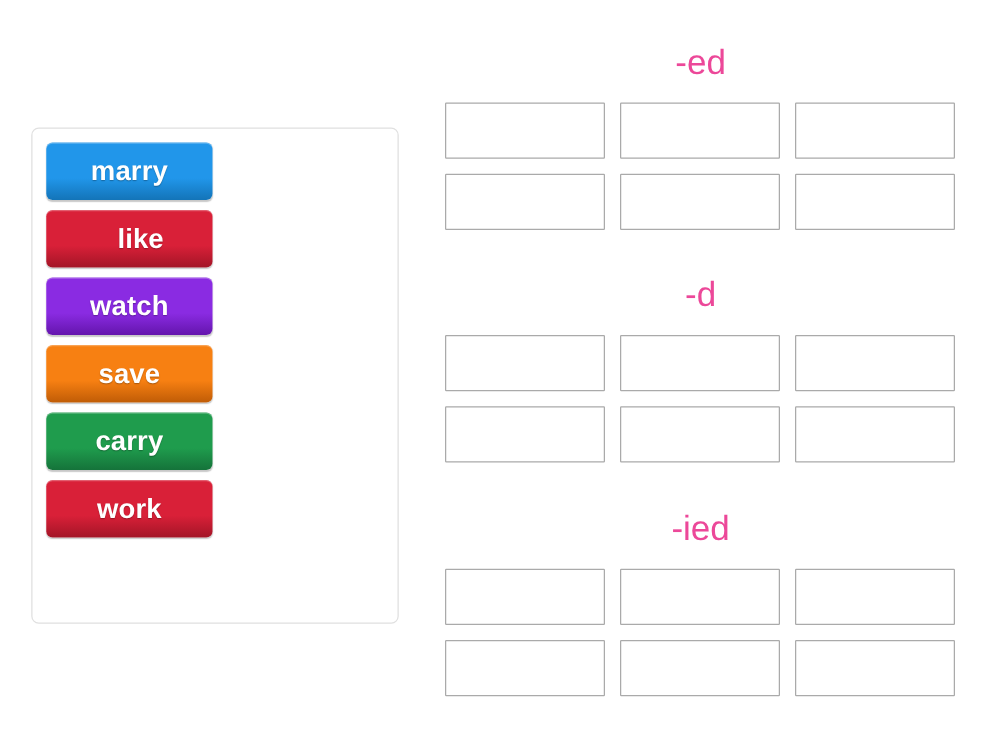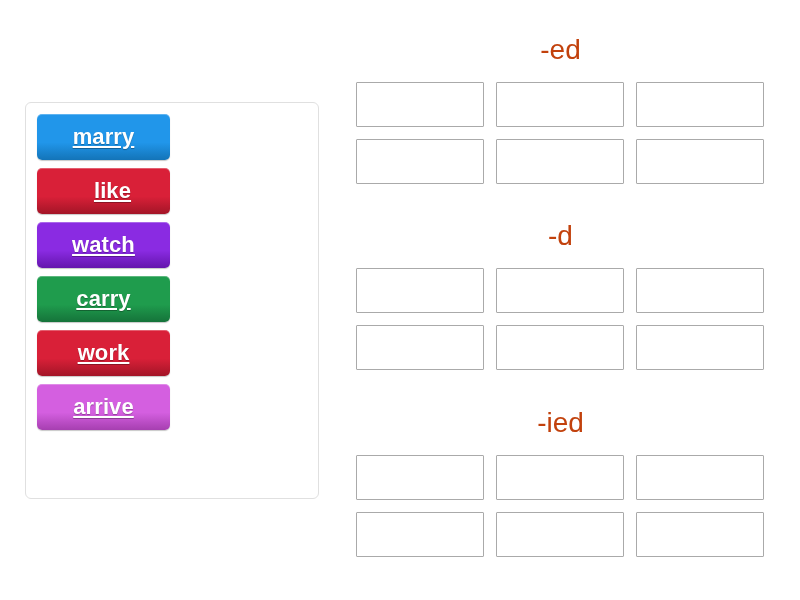--- a/index.html
+++ b/index.html
@@ -49,38 +49,37 @@
     letter-spacing: 0.1px;
     text-shadow: 0 1px 1px rgba(0,0,0,0.30);
     cursor: move;
     user-select: none;
     position: relative;
   }
   .tile .tile-label {
     position: relative;
     z-index: 2;
     line-height: 1;
-    text-decoration: underline;
   }
 
   
   .group {
     position: absolute;
     left: 356px;
     width: 409px;
   }
   #group-ed  { top: 36px; }
   #group-d   { top: 222px; }
   #group-ied { top: 409px; }
 
   .group-title {
     text-align: center;
     font-size: 28px;
     font-weight: normal;
-    color: #c2410c;
+    color: #ec4899;
     line-height: 1;
     margin: 0 0 16px 0;
     padding: 0;
     height: 30px;
   }
   .slot-grid {
     display: flex;
     flex-wrap: wrap;
   }
   .slot {
@@ -102,28 +101,28 @@
   <div class="tile-grid">
       <div class="tile" style="background: linear-gradient(rgb(33, 150, 234) 0%, rgb(33, 150, 234) 62%, rgb(19, 116, 184) 100%); box-shadow: rgba(255, 255, 255, 0.28) 0px 1px 0px inset, rgba(0, 0, 0, 0.22) 0px 1px 1px;">
         <span class="tile-label">marry</span>
       </div>
       <div class="tile" style="background: linear-gradient(rgb(217, 32, 56) 0%, rgb(217, 32, 56) 62%, rgb(163, 21, 39) 100%); box-shadow: rgba(255, 255, 255, 0.28) 0px 1px 0px inset, rgba(0, 0, 0, 0.22) 0px 1px 1px; padding-left: 18px;">
         <span class="tile-label">like</span>
       </div>
       <div class="tile" style="background: linear-gradient(rgb(138, 43, 226) 0%, rgb(138, 43, 226) 62%, rgb(100, 21, 173) 100%); box-shadow: rgba(255, 255, 255, 0.28) 0px 1px 0px inset, rgba(0, 0, 0, 0.22) 0px 1px 1px; align-items: center;">
         <span class="tile-label">watch</span>
       </div>
+      <div class="tile" style="background: linear-gradient(rgb(247, 128, 18) 0%, rgb(247, 128, 18) 62%, rgb(192, 92, 6) 100%); box-shadow: rgba(255, 255, 255, 0.28) 0px 1px 0px inset, rgba(0, 0, 0, 0.22) 0px 1px 1px;">
+        <span class="tile-label">save</span>
+      </div>
       <div class="tile" style="background: linear-gradient(rgb(31, 156, 77) 0%, rgb(31, 156, 77) 62%, rgb(21, 115, 58) 100%); box-shadow: rgba(255, 255, 255, 0.28) 0px 1px 0px inset, rgba(0, 0, 0, 0.22) 0px 1px 1px;">
         <span class="tile-label">carry</span>
       </div>
       <div class="tile" style="background: linear-gradient(rgb(217, 32, 56) 0%, rgb(217, 32, 56) 62%, rgb(163, 21, 39) 100%); box-shadow: rgba(255, 255, 255, 0.28) 0px 1px 0px inset, rgba(0, 0, 0, 0.22) 0px 1px 1px; justify-content: center;">
         <span class="tile-label">work</span>
-      </div>
-      <div class="tile" style="background: linear-gradient(rgb(212, 95, 224) 0%, rgb(212, 95, 224) 62%, rgb(166, 63, 176) 100%); box-shadow: rgba(255, 255, 255, 0.28) 0px 1px 0px inset, rgba(0, 0, 0, 0.22) 0px 1px 1px;">
-        <span class="tile-label">arrive</span>
       </div>
     </div>
 </div>
 
 <div class="group" id="group-ed">
   <div class="group-title">-ed</div>
   <div class="slot-grid">
       <div class="slot"></div>
       <div class="slot"></div>
       <div class="slot last-col"></div>

